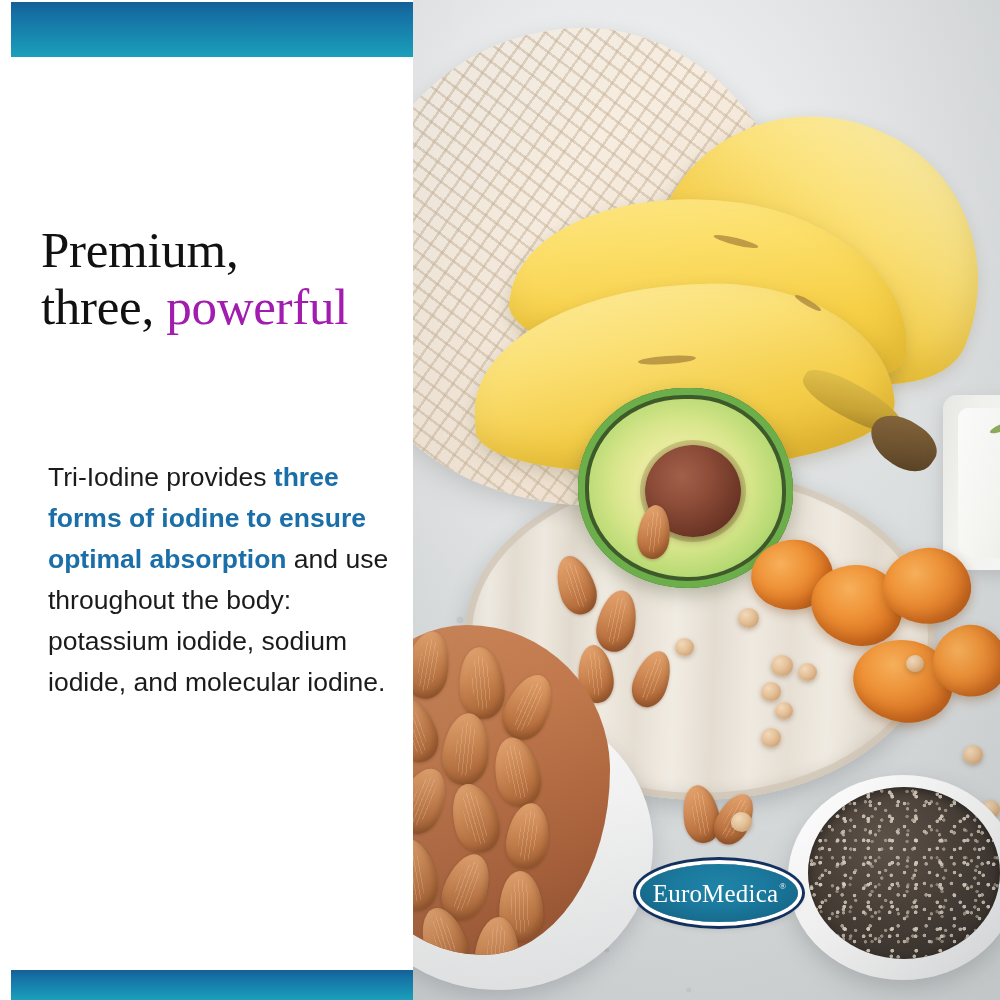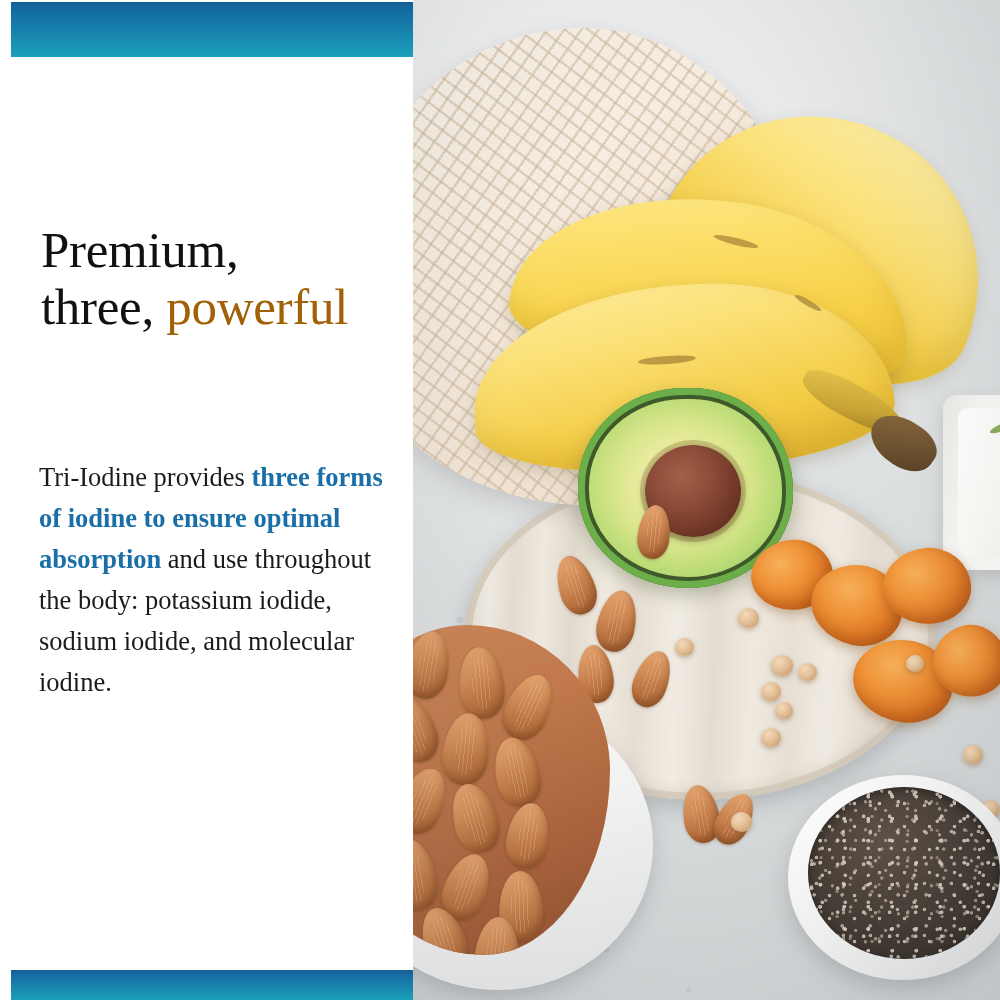--- a/index.html
+++ b/index.html
@@ -21,25 +21,25 @@
   }
   .bar-top{top:2px;height:55px;}
   .bar-bottom{top:970px;height:30px;}
 
   .headline{
     position:absolute;left:30px;top:222px;width:370px;
     font-family:"Liberation Serif", serif;
     font-size:51px;line-height:57px;
     color:#111111;letter-spacing:-0.3px;font-weight:400;
   }
-  .headline .hl-accent{color:#a16207;}
+  .headline .hl-accent{color:#a21caf;}
 
   .body-copy{
-    position:absolute;left:28px;top:457px;width:345px;
-    font-family:Liberation Serif, serif;
+    position:absolute;left:37px;top:457px;width:345px;
+    font-family:Liberation Sans, sans-serif;
     font-size:26.5px;line-height:41px;
     color:#1b1b1b;font-weight:400;
   }
   .body-copy .bc-accent{color:#1a6fa8;font-weight:700;}
 
   
   .photo{
     position:absolute;left:413px;top:0;width:587px;height:1000px;overflow:hidden;
     background:
       radial-gradient(circle at 18% 8%, #f2f3f4 0%, #e4e6e7 34%, #d9dcdd 62%, #cfd3d4 100%);
@@ -370,15 +370,18 @@
       <div class="almond" style="left:140px;top:292px;width:44px;height:70px;transform:rotate(4deg);"></div>
     </div>
 
     <div class="seed-bowl"></div>
     <div class="seed-fill">
       <div class="seed-grain"></div>
     </div>
 
     <div class="vignette"></div>
 
+    <div class="logo">
+      <span class="logo-text"><span>EuroMedica</span><span class="logo-reg">®</span></span>
+    </div>
   </div>
 
 </div>
 
 </body></html>

